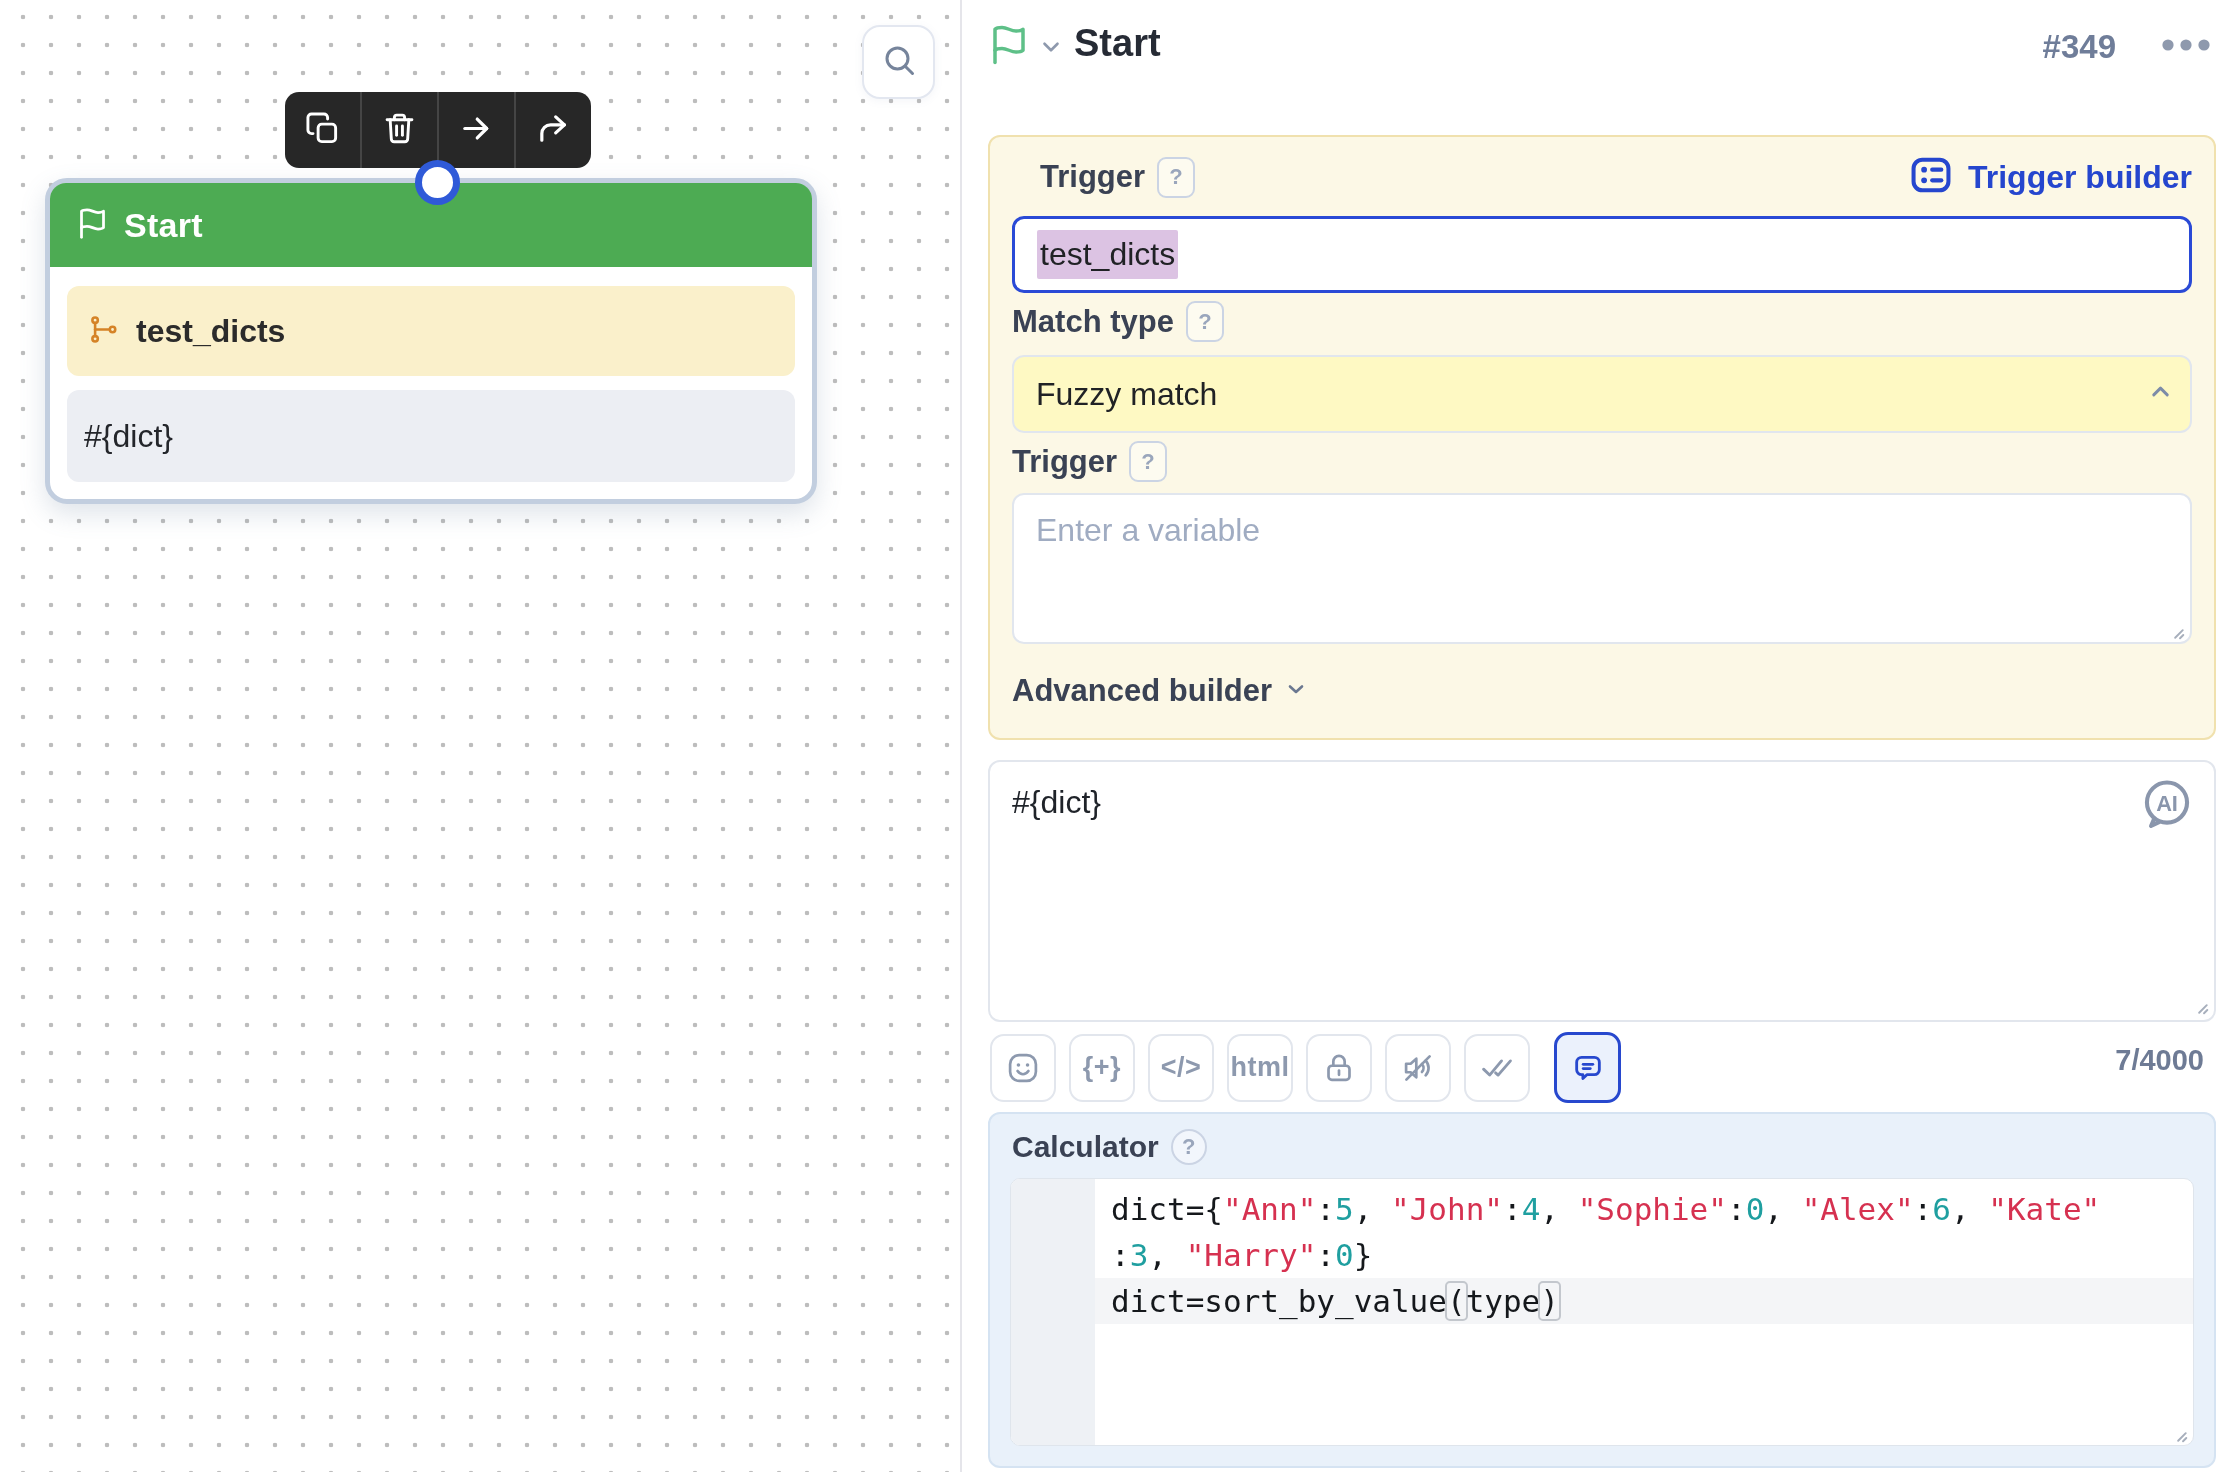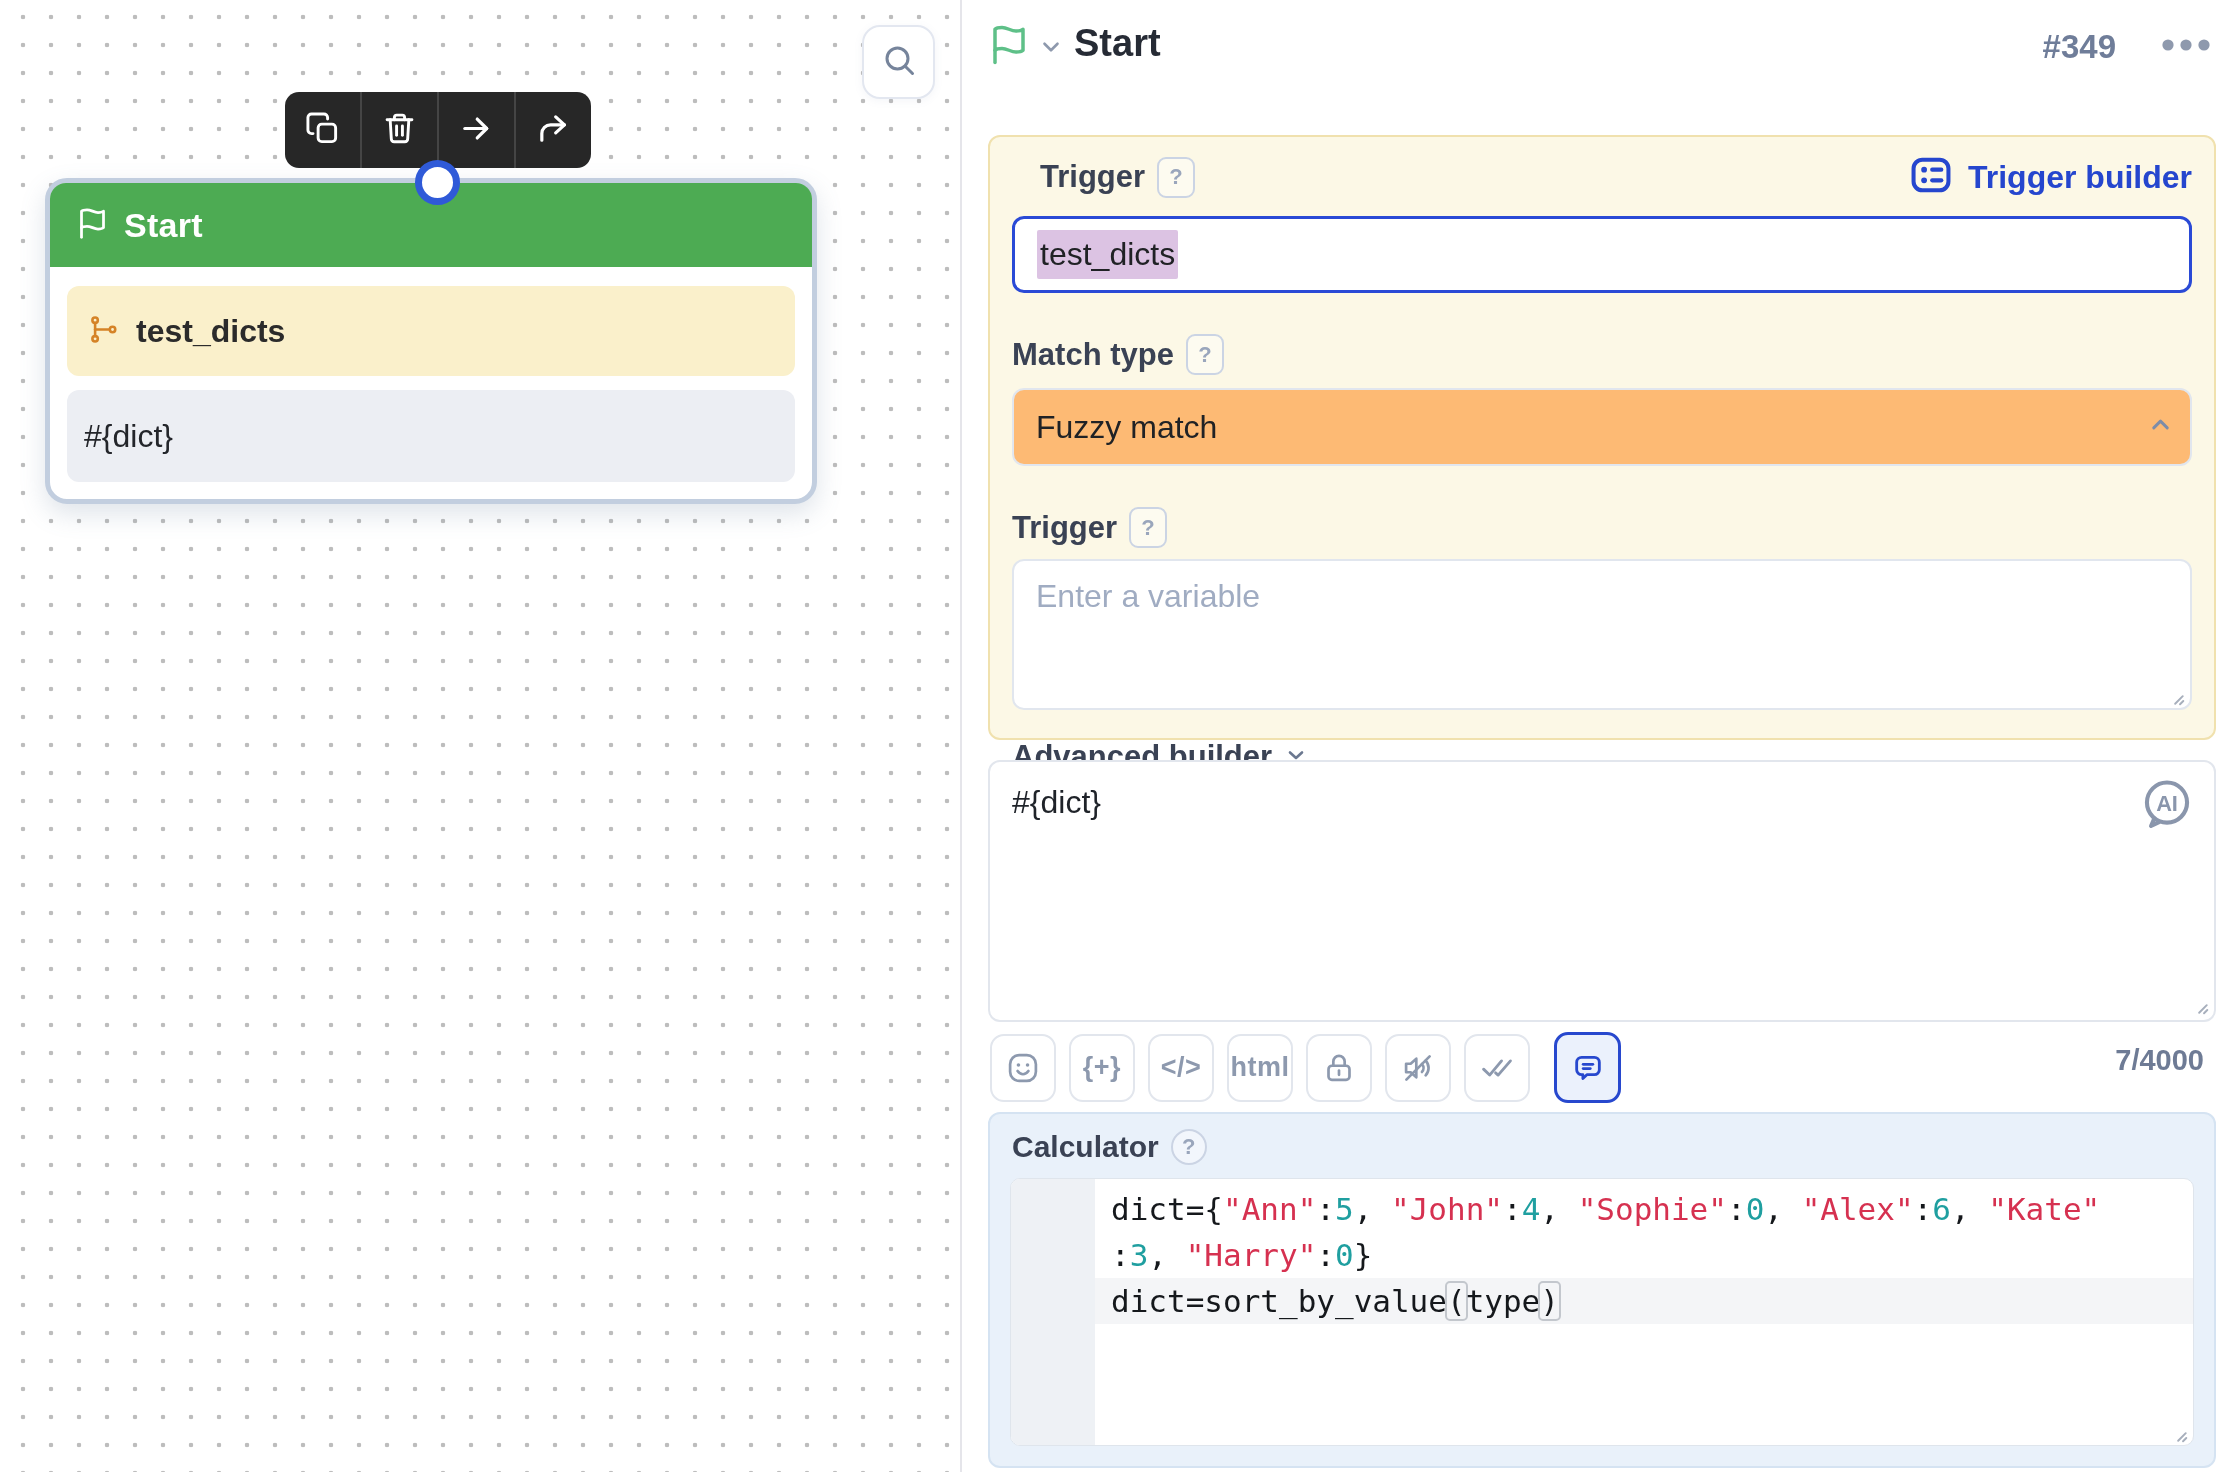--- a/index.html
+++ b/index.html
@@ -64,22 +64,22 @@
   .trigger-top { margin-top:15px; justify-content:space-between; }
   .trigger-top .left { display:flex; align-items:center; gap:12px;margin-left:28px; }
   .builder-btn { display:flex; align-items:center; gap:14px; color:#2546ce; cursor:pointer; }
   .builder-btn svg { width:46px; height:46px; }
   .builder-btn .txt { font-size:32px; font-weight:700; }
 
   .trigger-input { margin-top:14px; height:77px; background:#fff; border:3px solid #2a4ad6;
     border-radius:12px; display:flex; align-items:center; padding-left:22px; font-size:32px; color:#202225; cursor:text; }
   .trigger-input .hl { background:#dcc3e3; padding:6px 3px; border-radius:2px; }
 
-  .sec-label { margin-top:41px; }
-  .select { margin-top:13px; height:78px; background:#fdba74; border:2px solid #e1e6ee; border-radius:12px;
+  .sec-label { margin-top:8px; }
+  .select { margin-top:13px; height:78px; background:#fef9c3; border:2px solid #e1e6ee; border-radius:12px;
     display:flex; align-items:center; justify-content:space-between; padding:0 16px 0 22px;
     font-size:32px; color:#202225; cursor:pointer; }
   .select svg { width:27px; height:27px; color:#7d8ca8; }
 
   .variable-area { margin-top:11px; height:151px; background:#fff; border:2px solid #e1e6ee; border-radius:12px;
     position:relative; padding:17px 22px; font-size:32px; color:#a0acc2; cursor:text; }
   .grip { position:absolute; right:4px; bottom:4px; width:26px; height:26px; color:#a7afbc; }
 
   .adv-row { margin-top:29px; display:flex; align-items:center; gap:12px; cursor:pointer; }
   .adv-row svg { width:24px; height:24px; color:#6b7890; }

